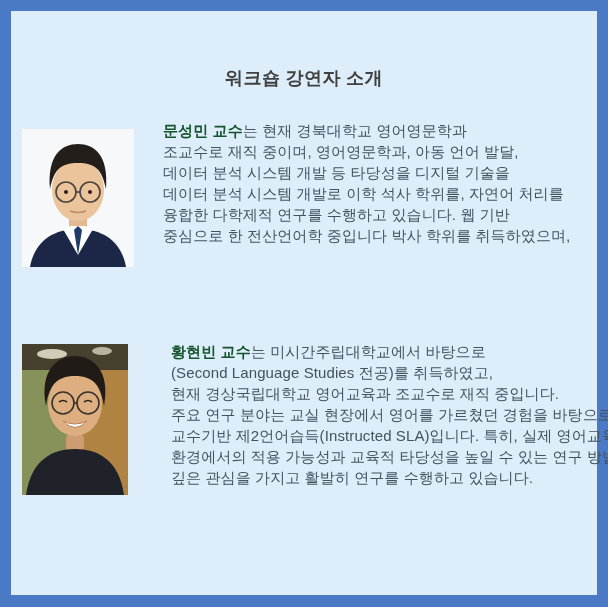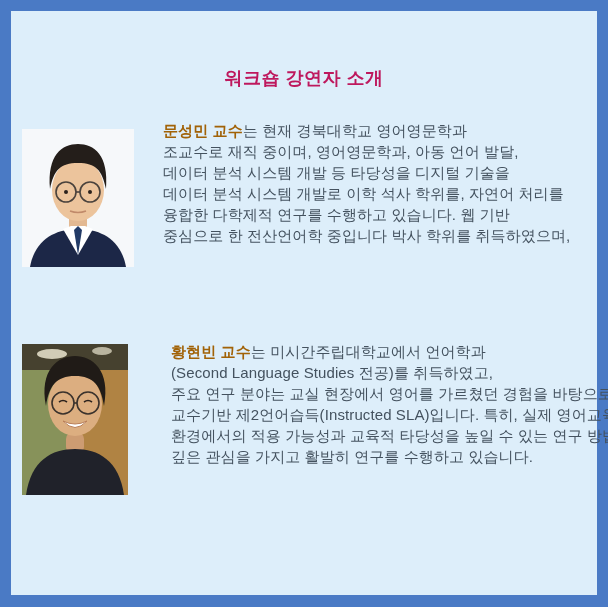--- a/index.html
+++ b/index.html
@@ -28,43 +28,44 @@
     background: #ddeefa;
   }
   .title {
     position: absolute;
     top: 55px;
     left: 0;
     width: 100%;
     text-align: center;
     font-size: 18px;
     font-weight: bold;
-    color: #be185d;
+    color: #404040;
     letter-spacing: 0.5px;
+    font-family: Liberation Serif, serif;
   }
   .photo {
     position: absolute;
     display: block;
     overflow: hidden;
   }
   .photo-1 { left: 11px; top: 118px; width: 112px; height: 138px; }
   .photo-2 { left: 11px; top: 333px; width: 106px; height: 151px; }
   .bio {
     position: absolute;
     font-size: 15px;
     line-height: 21px;
     color: #44525f;
     letter-spacing: 0.1px;
   }
   .bio-1 { left: 152px; top: 109px; width: 430px; }
   .bio-2 { left: 160px; top: 330px; width: 428px; }
   .bio .line { white-space: nowrap; }
   .speaker-name {
     font-weight: bold;
-    color: #a16207;
+    color: #14532d;
   }
 </style>
 </head>
 <body>
 
 <div class="frame">
   <div class="panel">
 
     <div class="title">워크숍 강연자 소개</div>
 
@@ -109,22 +110,23 @@
         <circle cx="41" cy="59" r="11" fill="none" stroke="#3a322c" stroke-width="1.6"></circle>
         <circle cx="66" cy="59" r="11" fill="none" stroke="#3a322c" stroke-width="1.6"></circle>
         <line x1="52" y1="59" x2="55" y2="59" stroke="#3a322c" stroke-width="1.6"></line>
         <path d="M37 58 q4 -3 8 0" stroke="#2a211c" fill="none" stroke-width="1.6"></path>
         <path d="M62 58 q4 -3 8 0" stroke="#2a211c" fill="none" stroke-width="1.6"></path>
         <path d="M41 77 Q53 90 65 77 Q53 83 41 77 Z" fill="#ffffff" stroke="#b97f58" stroke-width="1"></path>
       </svg>
     </span>
 
     <div class="bio bio-2">
-      <div class="line"><span class="speaker-name">황현빈 교수</span><span>는 미시간주립대학교에서 언어학과</span></div>
+      <div class="line"><span class="speaker-name">황현빈 교수</span><span>는 미시간주립대학교에서 바탕으로</span></div>
       <div class="line">(Second Language Studies 전공)를 취득하였고,</div>
+      <div class="line">현재 경상국립대학교 영어교육과 조교수로 재직 중입니다.</div>
       <div class="line">주요 연구 분야는 교실 현장에서 영어를 가르쳤던 경험을 바탕으로 한</div>
       <div class="line">교수기반 제2언어습득(Instructed SLA)입니다. 특히, 실제 영어교육</div>
       <div class="line">환경에서의 적용 가능성과 교육적 타당성을 높일 수 있는 연구 방법론에</div>
       <div class="line">깊은 관심을 가지고 활발히 연구를 수행하고 있습니다.</div>
     </div>
 
   </div>
 </div>
 
 </body></html>

